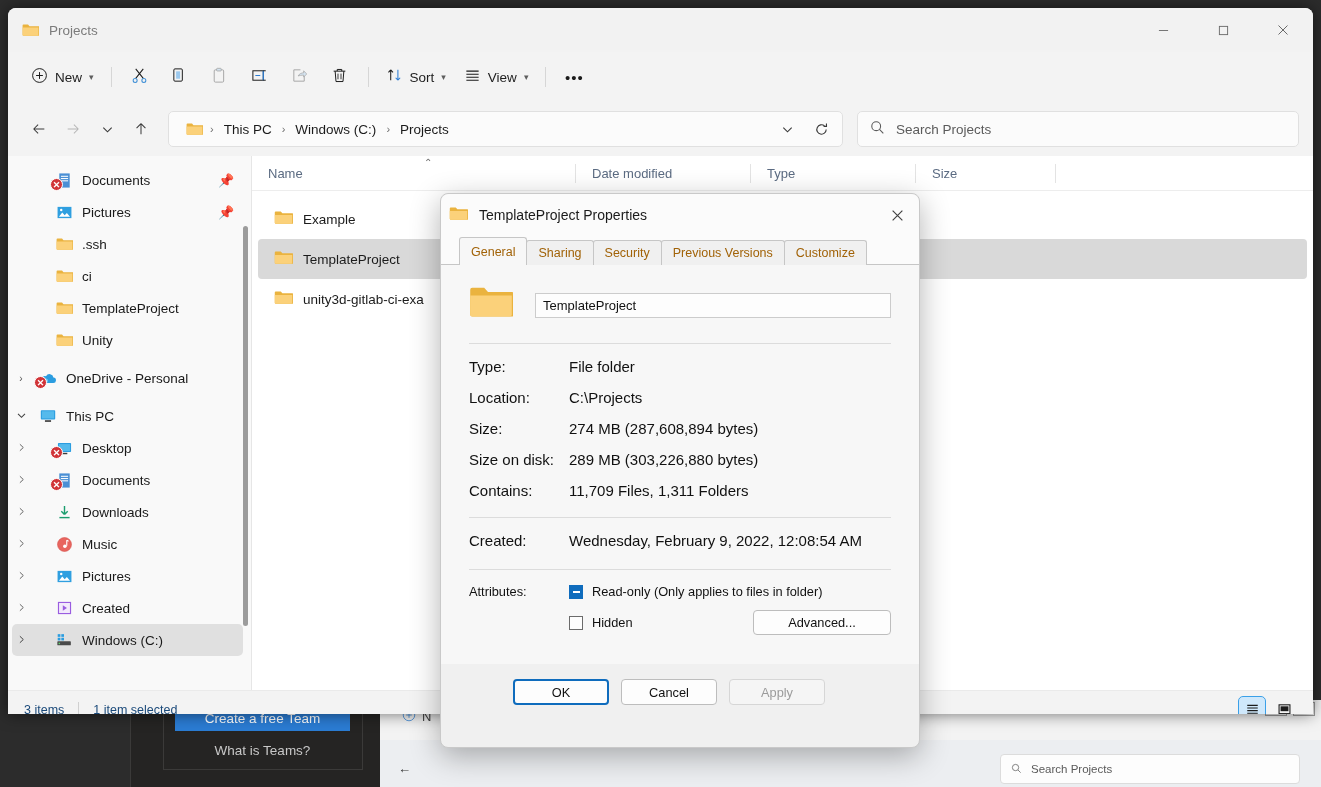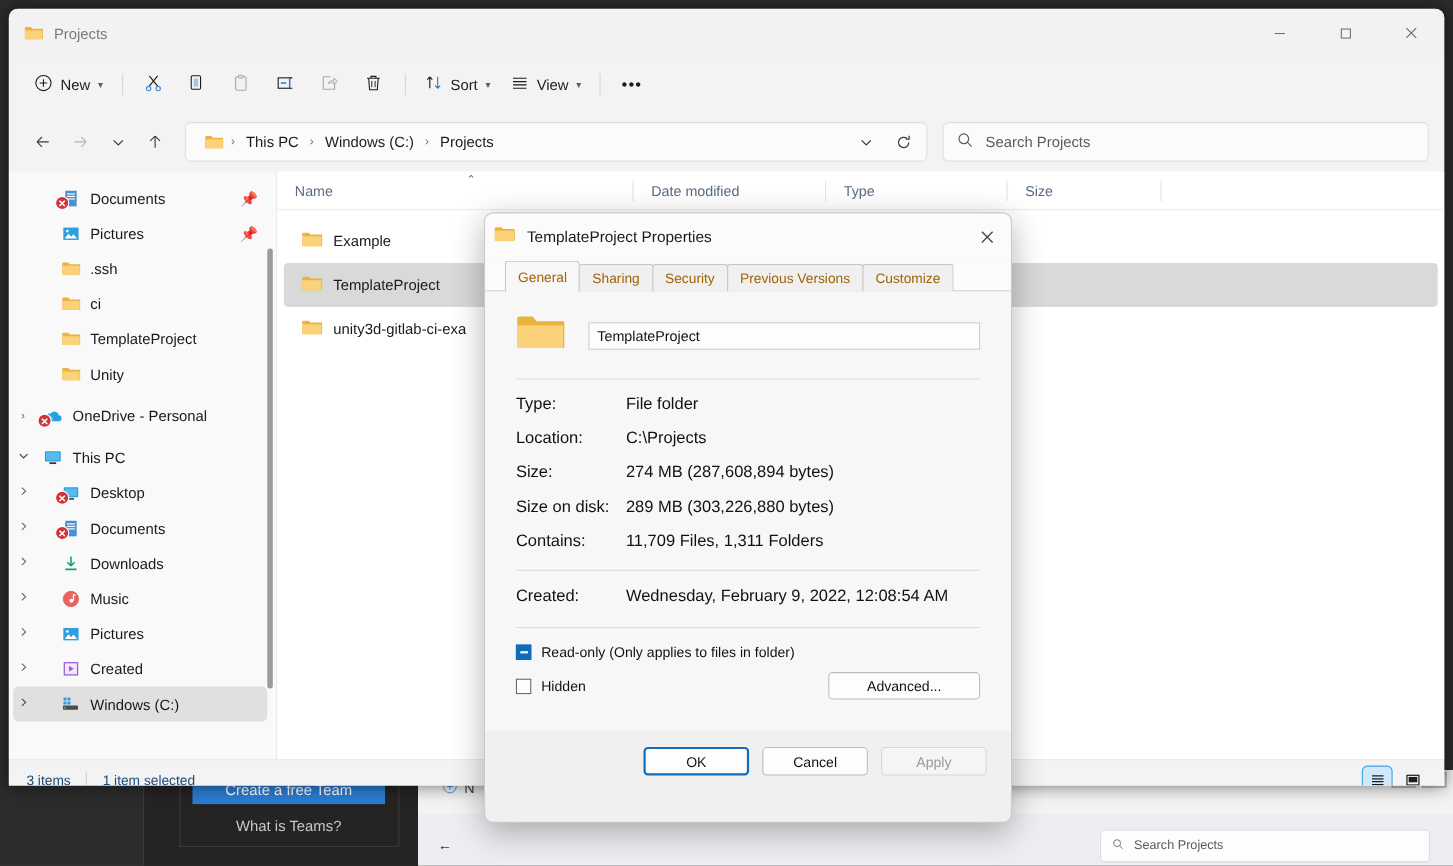--- a/index.html
+++ b/index.html
@@ -251,21 +251,21 @@
   .btn {
     height: 25px; min-width: 96px; background: #fdfdfd; border: 1px solid #bdbdbd;
     border-radius: 4px; font-size: 12.8px; color: #111;
     display: flex; align-items: center; justify-content: center;
   }
   .btn.primary-focus { border: 2px solid #0f6cbd; }
   .btn.disabled { color: #9b9b9b; border-color: #d6d6d6; background: #f5f5f5; }
   .adv-btn { margin-left: auto; min-width: 138px; }
   .dlg-footer {
     position: absolute; left: 0; right: 0; bottom: 0; height: 56px;
-    background: #f0f0f0; display: flex; align-items: center; justify-content: flex-end;
+    background: #f0f0f0; display: flex; align-items: center; justify-content: center;
     gap: 12px; padding-right: 22px;
   }
   .dlg-footer .btn { min-width: 96px; height: 26px; }
 
   
   .folder-ico { display:block; }
   .badge-x {
     position: absolute; left: -4px; bottom: -2px; width: 13px; height: 13px;
     border-radius: 50%; background: #d13438; color: #fff; font-size: 9px;
     display: flex; align-items: center; justify-content: center; font-weight: bold;
@@ -864,20 +864,21 @@
     <div class="hr"></div>
 
     <div class="prop-row" style="margin-bottom:20px;">
       <span class="prop-label">Created:</span>
       <span class="prop-value">Wednesday, February 9, 2022, 12:08:54 AM</span>
     </div>
 
     <div class="hr"></div>
 
     <div class="attr-row">
+      <span class="prop-label">Attributes:</span>
       <div class="attr-lines">
         <div class="attr-line">
           <span class="cb indeterminate"></span>
           <span>Read-only (Only applies to files in folder)</span>
         </div>
         <div class="attr-line">
           <span class="cb"></span>
           <span>Hidden</span>
           <span class="btn adv-btn">Advanced...</span>
         </div>

